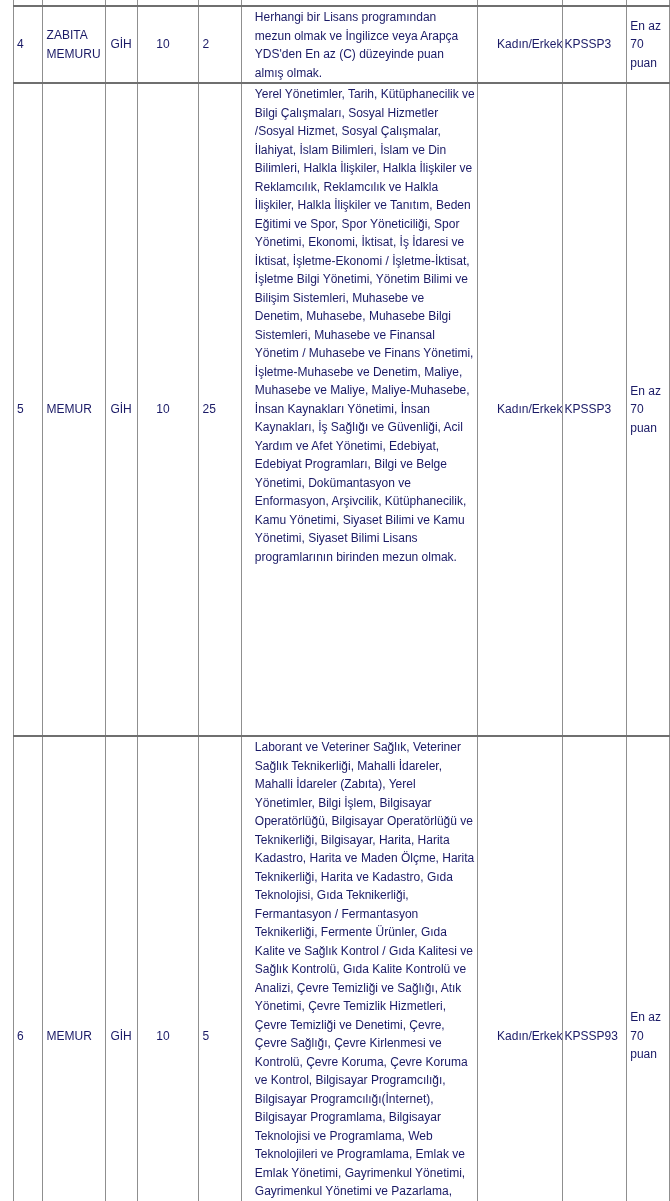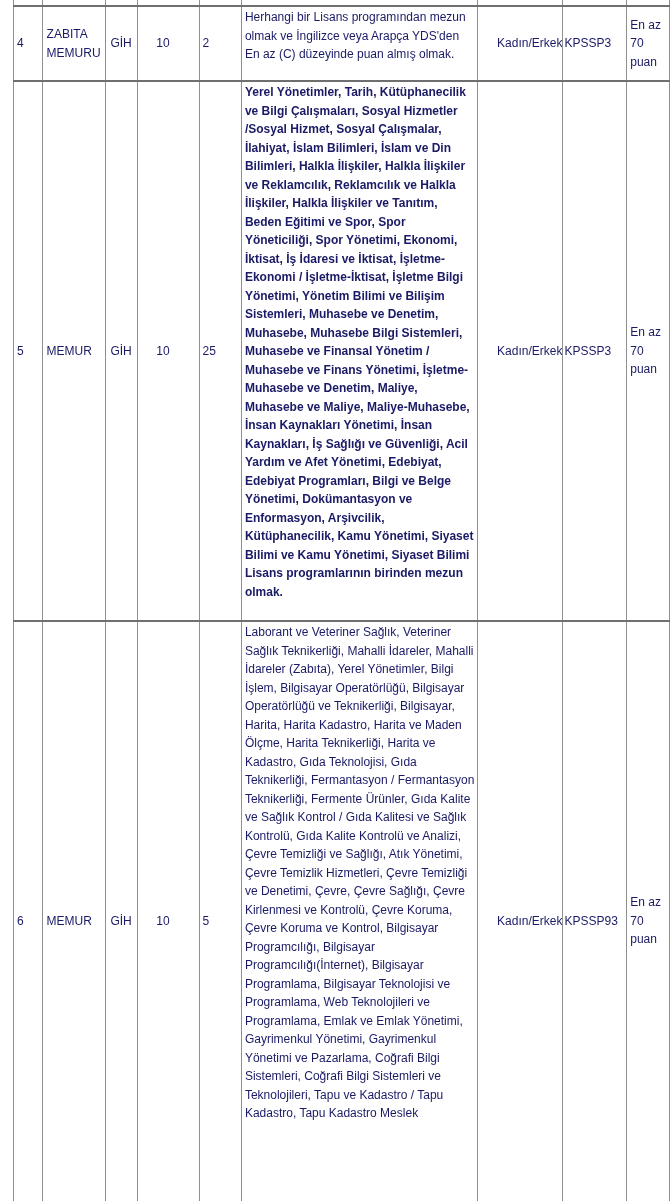--- a/index.html
+++ b/index.html
@@ -39,27 +39,28 @@
   td.c-title{padding-left:4px;padding-right:0;}
   td.c-class{padding-left:4px;padding-right:0;}
   td.c-grade{padding-left:18px;}
   td.c-count{padding-left:3px;}
   td.c-qual{
     vertical-align:top;
     padding:1px 2px 0 3px;
   }
   td.c-qual .qual-text{
     overflow:hidden;
+    margin-left:10px;
   }
   td.c-gender{white-space:nowrap;padding-left:19px;padding-right:0;}
   td.c-kpss{white-space:nowrap;padding-left:1px;padding-right:1px;}
   td.c-score{padding-left:3px;padding-right:0;margin-top:16px;}
   tr.r4{height:75px;}
   tr.r5{height:507px;}
-  tr.r5 .qual-text{height:537px;font-weight:bold;}
+  tr.r5 .qual-text{height:650px;}
   tr.r6{height:600px;}
   tr.r6 .qual-text{height:504px;}
 </style>
 </head>
 <body>
 
 <table class="jobs">
   <colgroup>
     <col style="width:29px">
     <col style="width:64px">

